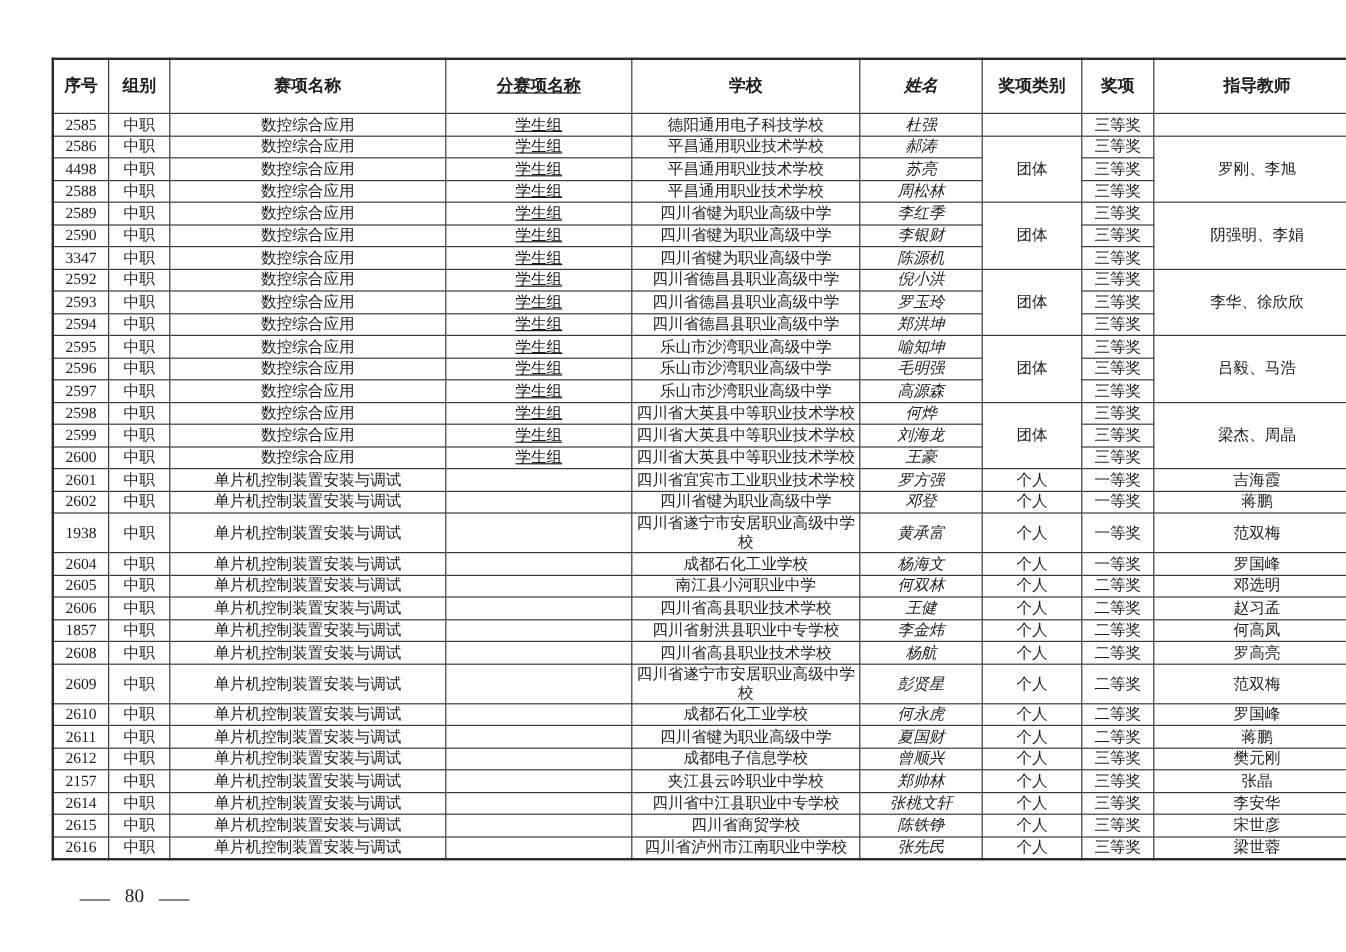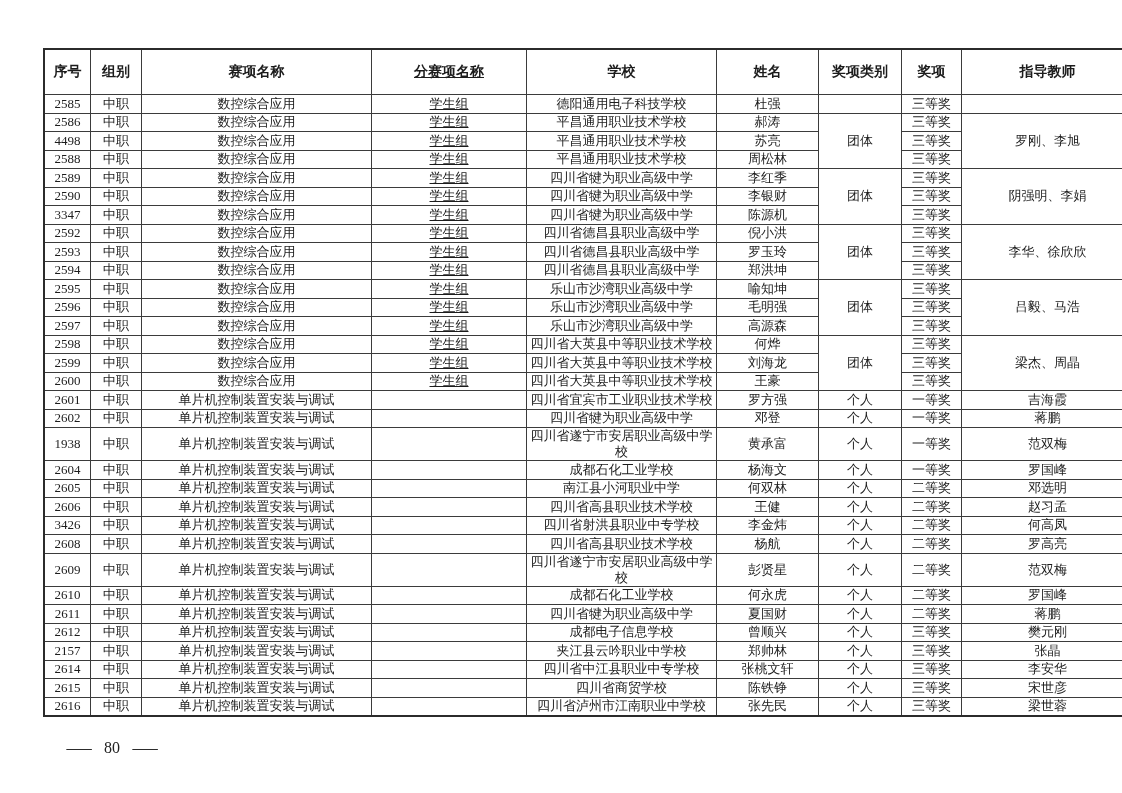--- a/index.html
+++ b/index.html
@@ -49,21 +49,21 @@
   td.c-event, td.c-sub_event, td.c-school, td.c-teachers {
     text-align: left;
     padding-left: 6px;
     padding-right: 3px;
   }
   .c-seq        { width: 41px; }
   .c-group      { width: 46px; margin-top: 33px; }
   .c-event      { width: 225px; }
   .c-sub_event  { width: 150px; text-decoration: underline; }
   .c-school     { width: 185px; }
-  .c-name       { width: 97px; }
+  .c-name       { width: 97px; font-style: italic; }
   .c-award_type { width: 78px; }
   .c-award      { width: 55px; }
   .c-teachers   { width: 167px; }
   .page-footer {
     position: absolute;
     left: 70px;
     top: 731px;
     font-size: 18px;
     color: #222222;
     display: flex;
@@ -313,21 +313,21 @@
           <td class="c-group">中职</td>
           <td class="c-event">单片机控制装置安装与调试</td>
           <td class="c-sub_event"></td>
           <td class="c-school">四川省高县职业技术学校</td>
           <td class="c-name">王健</td>
           <td class="c-award_type">个人</td>
           <td class="c-award">二等奖</td>
           <td class="c-teachers">赵习孟</td>
         </tr>
         <tr>
-          <td class="c-seq">3426</td>
+          <td class="c-seq">1857</td>
           <td class="c-group">中职</td>
           <td class="c-event">单片机控制装置安装与调试</td>
           <td class="c-sub_event"></td>
           <td class="c-school">四川省射洪县职业中专学校</td>
           <td class="c-name">李金炜</td>
           <td class="c-award_type">个人</td>
           <td class="c-award">二等奖</td>
           <td class="c-teachers">何高凤</td>
         </tr>
         <tr>

